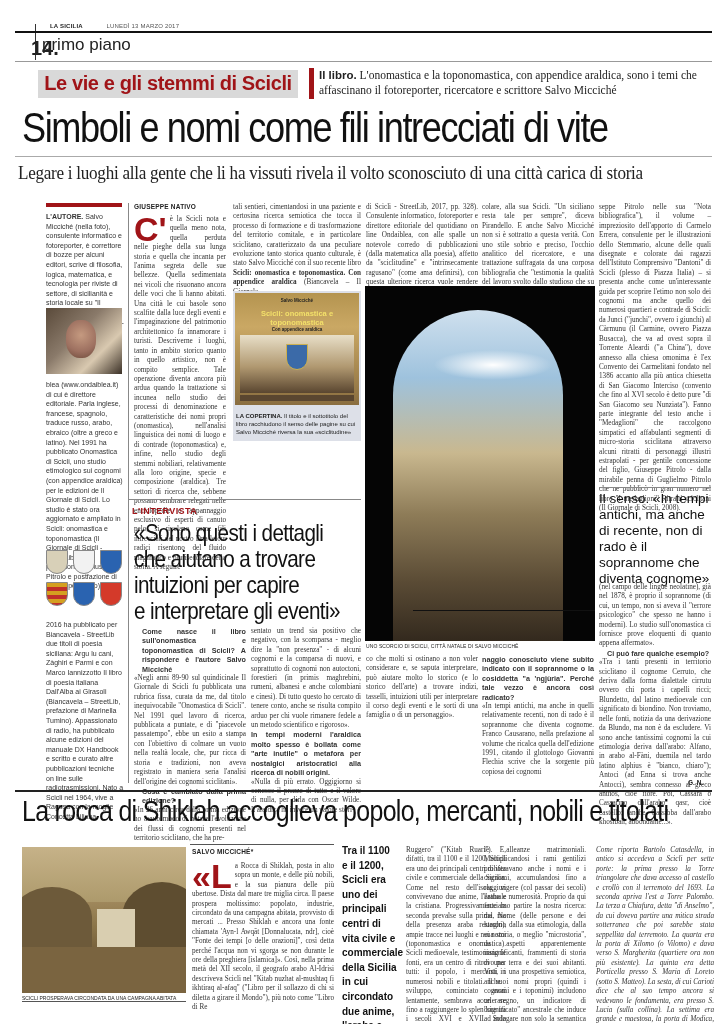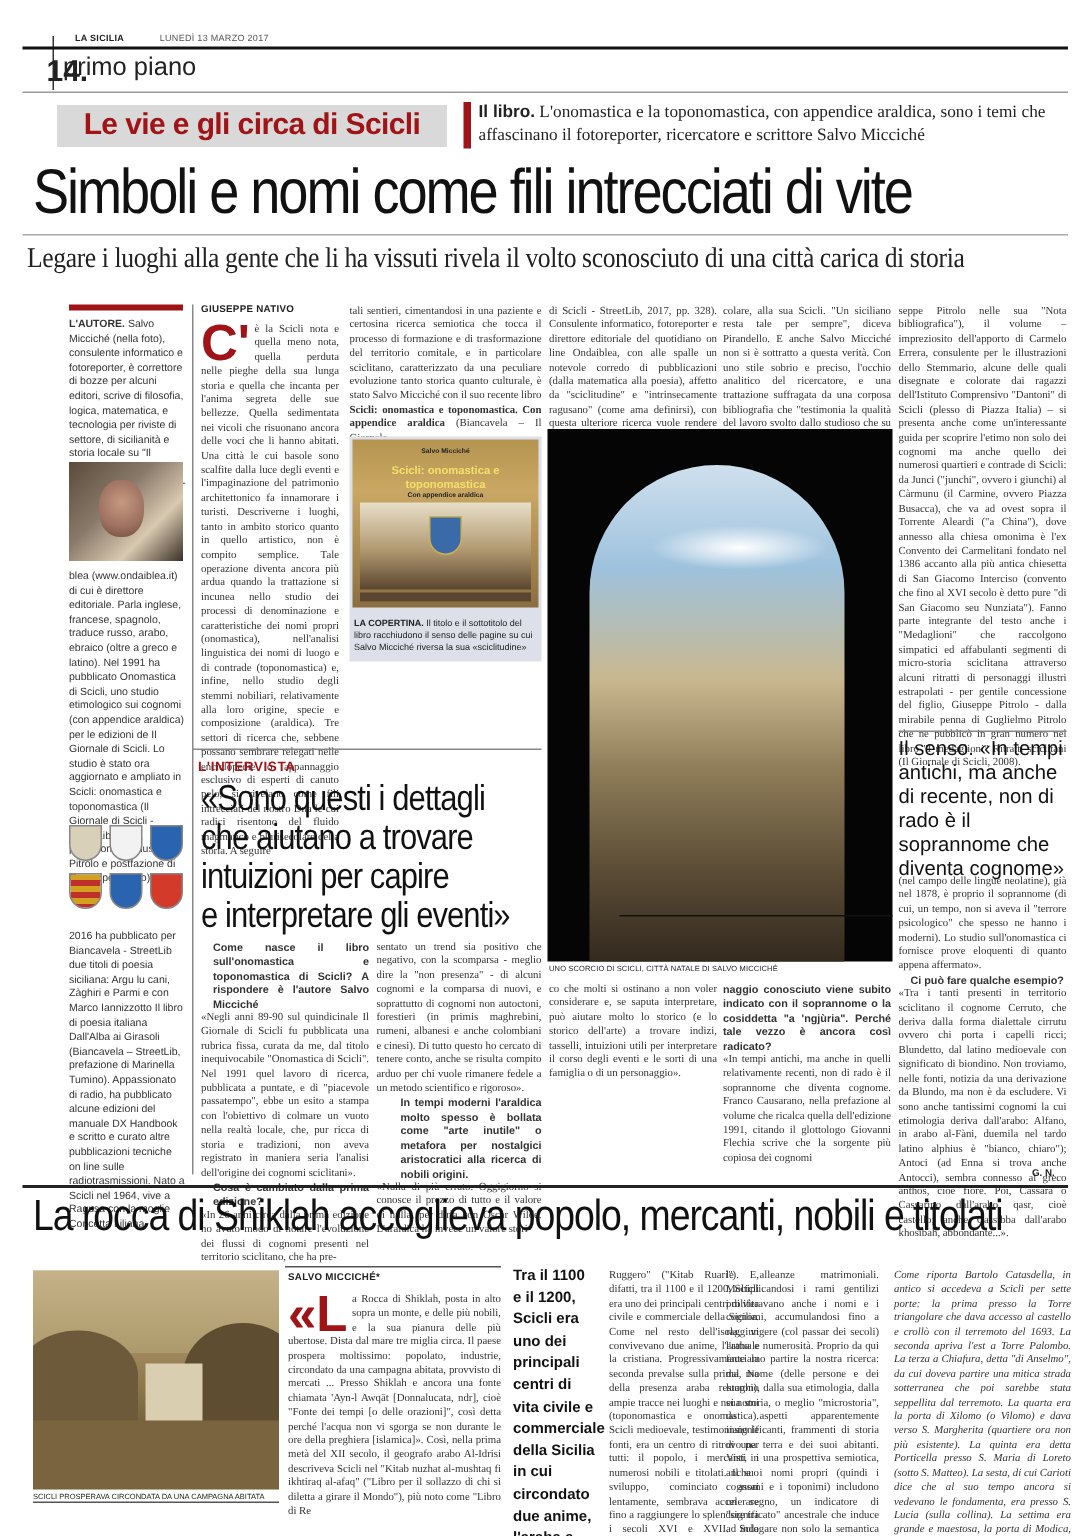--- a/index.html
+++ b/index.html
@@ -74,21 +74,21 @@
 <div class="abs masthead">
   <span class="pub">LA SICILIA</span>
   <span class="date">LUNEDÌ 13 MARZO 2017</span>
 </div>
 <div class="abs rule-top"></div>
 <div class="abs pagenum">14.</div>
 <div class="abs section">primo piano</div>
 <div class="abs rule-sec"></div>
 
 <div class="abs kicker-box"></div>
-<div class="abs kicker">Le vie e gli circa di Scicli</div>
+<div class="abs kicker">Le vie e gli stemmi di Scicli</div>
 <div class="abs kicker-bar"></div>
 <div class="abs intro">
   <b>Il libro.</b><span> L'onomastica e la toponomastica, con appendice araldica, sono i temi che affascinano il fotoreporter, ricercatore e scrittore Salvo Micciché</span>
 </div>
 
 <div class="abs headline">Simboli e nomi come fili intrecciati di vite</div>
 <div class="abs rule-h"></div>
 <div class="abs subhead">Legare i luoghi alla gente che li ha vissuti rivela il volto sconosciuto di una città carica di storia</div>
 
 <div class="abs redbar" style="left:46px;top:203px;width:76px;"></div>
@@ -142,21 +142,21 @@
   <div>e interpretare gli eventi»</div>
 </div>
 <div class="abs col" style="left:134px;top:627px;width:112px;">
   <div class="sans" style="font-weight:bold;padding-left:8px;">Come nasce il libro sull'onomastica e toponomastica di Scicli? A rispondere è l'autore Salvo Micciché</div>
   <div>«Negli anni 89-90 sul quindicinale Il Giornale di Scicli fu pubblicata una rubrica fissa, curata da me, dal titolo inequivocabile "Onomastica di Scicli". Nel 1991 quel lavoro di ricerca, pubblicata a puntate, e di "piacevole passatempo", ebbe un esito a stampa con l'obiettivo di colmare un vuoto nella realtà locale, che, pur ricca di storia e tradizioni, non aveva registrato in maniera seria l'analisi dell'origine dei cognomi sciclitani».</div>
   <div class="sans" style="font-weight:bold;padding-left:8px;">Cosa è cambiato dalla prima edizione?</div>
   <div>«In 26 anni circa dalla prima edizione ho avuto modo di notare l'evoluzione dei flussi di cognomi presenti nel territorio sciclitano, che ha pre-</div>
 </div>
 <div class="abs col" style="left:251px;top:627px;width:110px;">
   <div>sentato un trend sia positivo che negativo, con la scomparsa - meglio dire la "non presenza" - di alcuni cognomi e la comparsa di nuovi, e soprattutto di cognomi non autoctoni, forestieri (in primis maghrebini, rumeni, albanesi e anche colombiani e cinesi). Di tutto questo ho cercato di tenere conto, anche se risulta compito arduo per chi vuole rimanere fedele a un metodo scientifico e rigoroso».</div>
-  <div class="sans" style="font-weight:bold;margin-left:16px;">In tempi moderni l'araldica molto spesso è bollata come "arte inutile" o metafora per nostalgici aristocratici alla ricerca di nobili origini.</div>
+  <div class="sans" style="font-weight:bold;">In tempi moderni l'araldica molto spesso è bollata come "arte inutile" o metafora per nostalgici aristocratici alla ricerca di nobili origini.</div>
   <div>«Nulla di più errato. Oggigiorno si conosce il prezzo di tutto e il valore di nulla, per dirla con Oscar Wilde. L'araldica ha invece un valore stori-</div>
 </div>
 
 <div class="abs photo-main">
   <div class="arch">
     <div class="arch-cloud"></div>
     <div class="arch-rail"></div>
   </div>
 </div>
 <div class="abs photo-caption">UNO SCORCIO DI SCICLI, CITTÀ NATALE DI SALVO MICCICHÉ</div>

